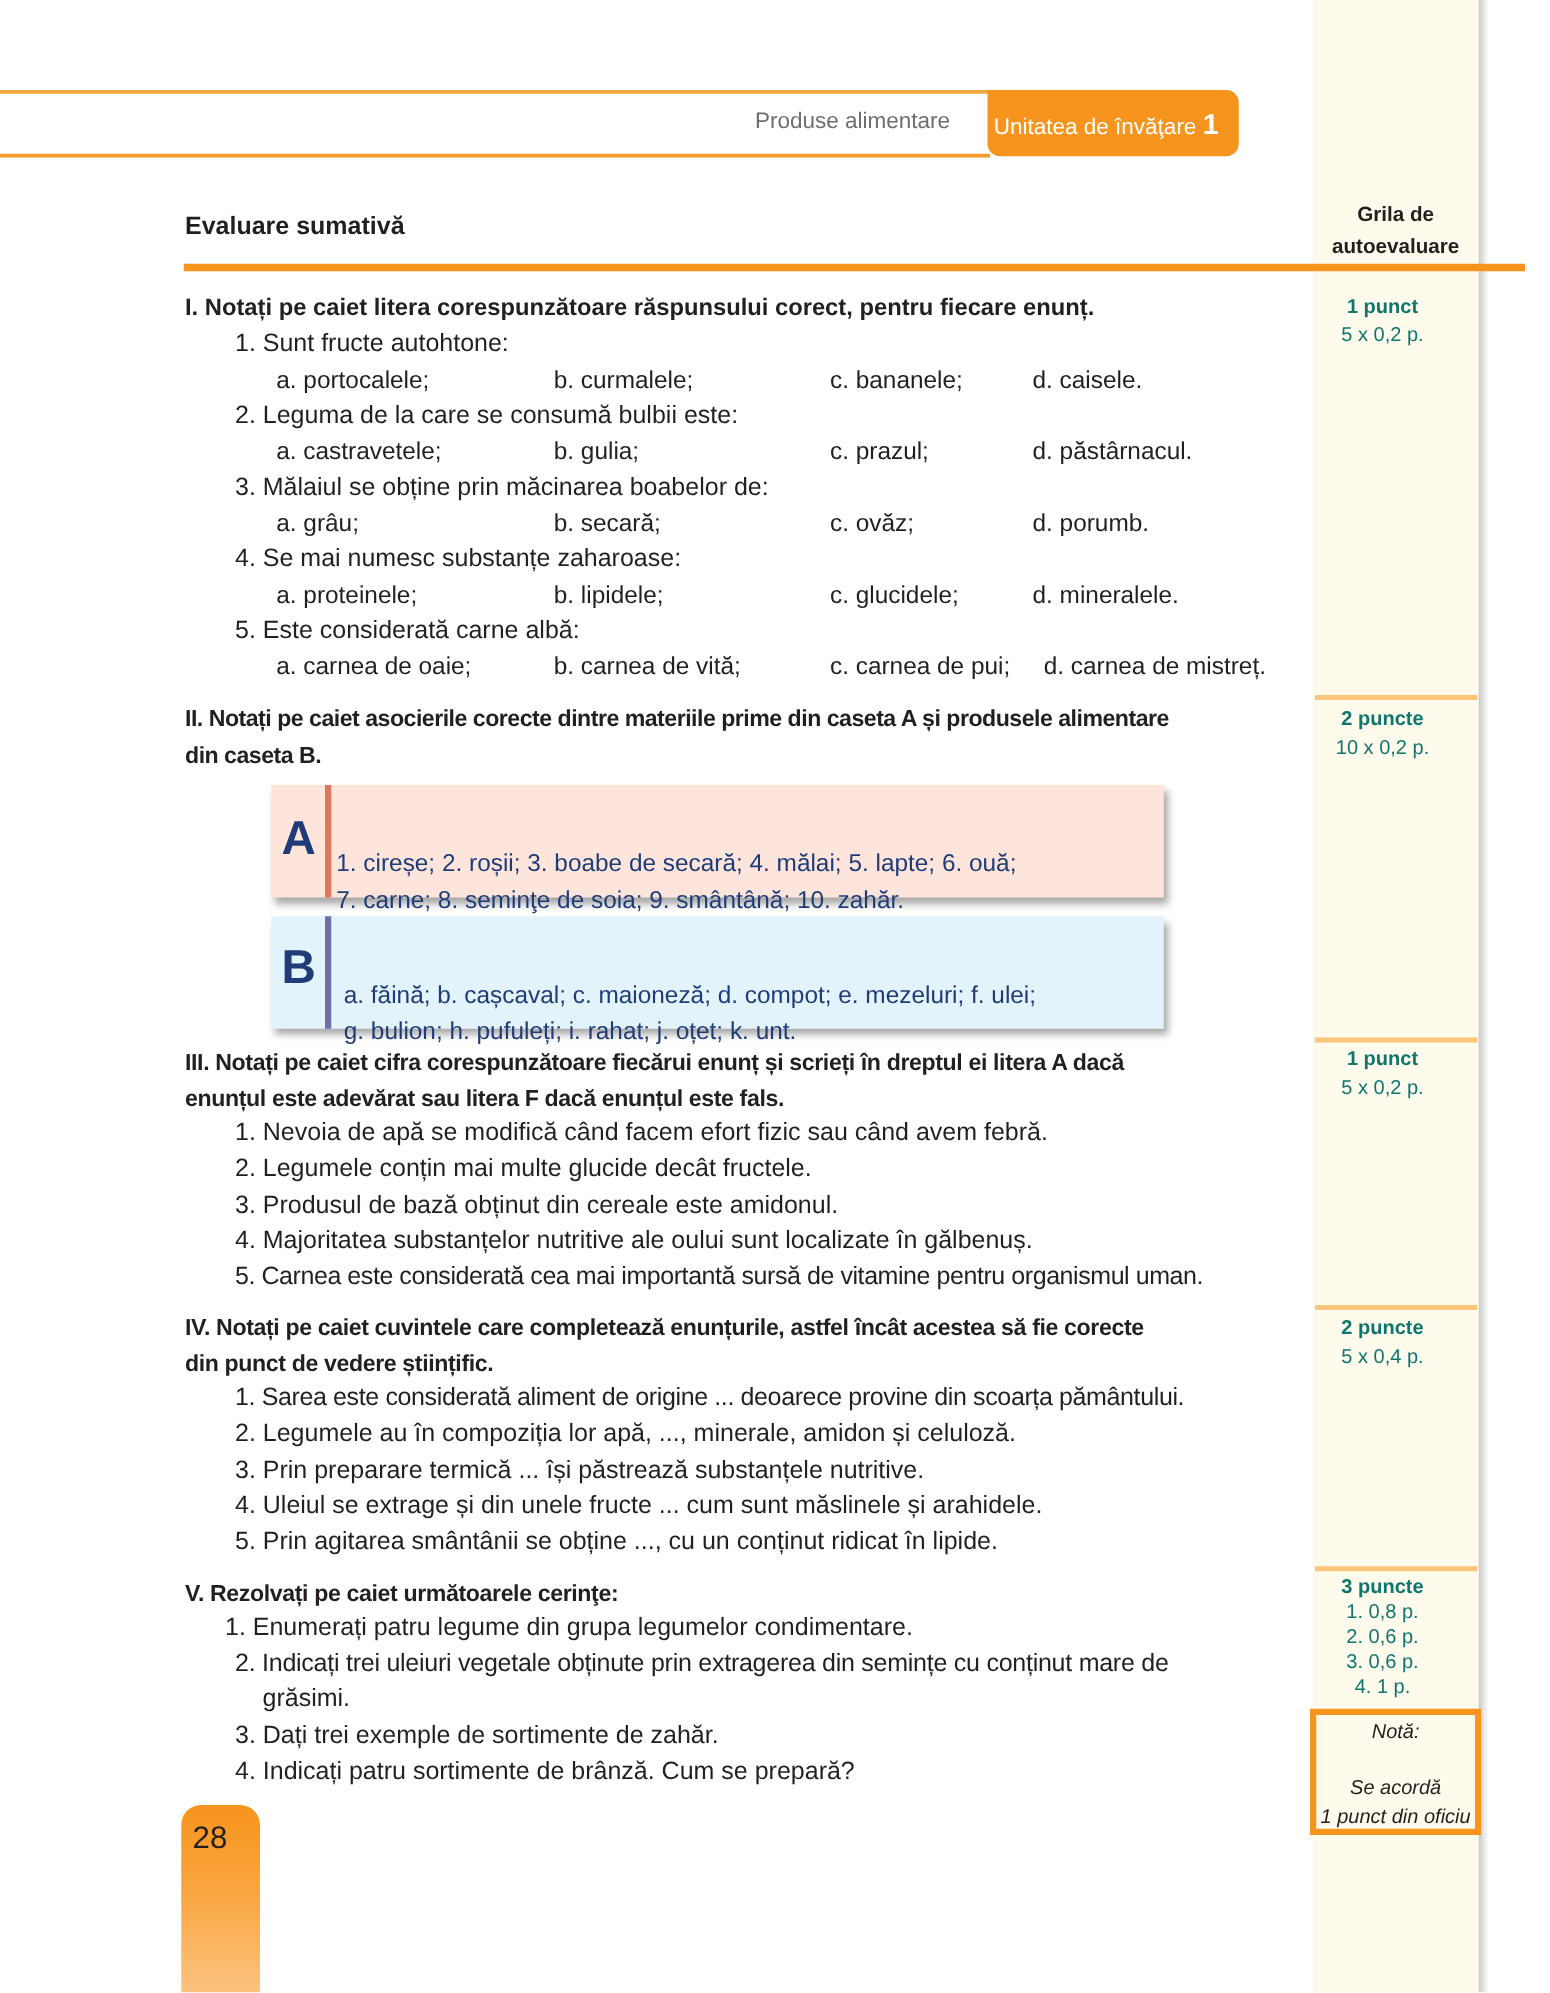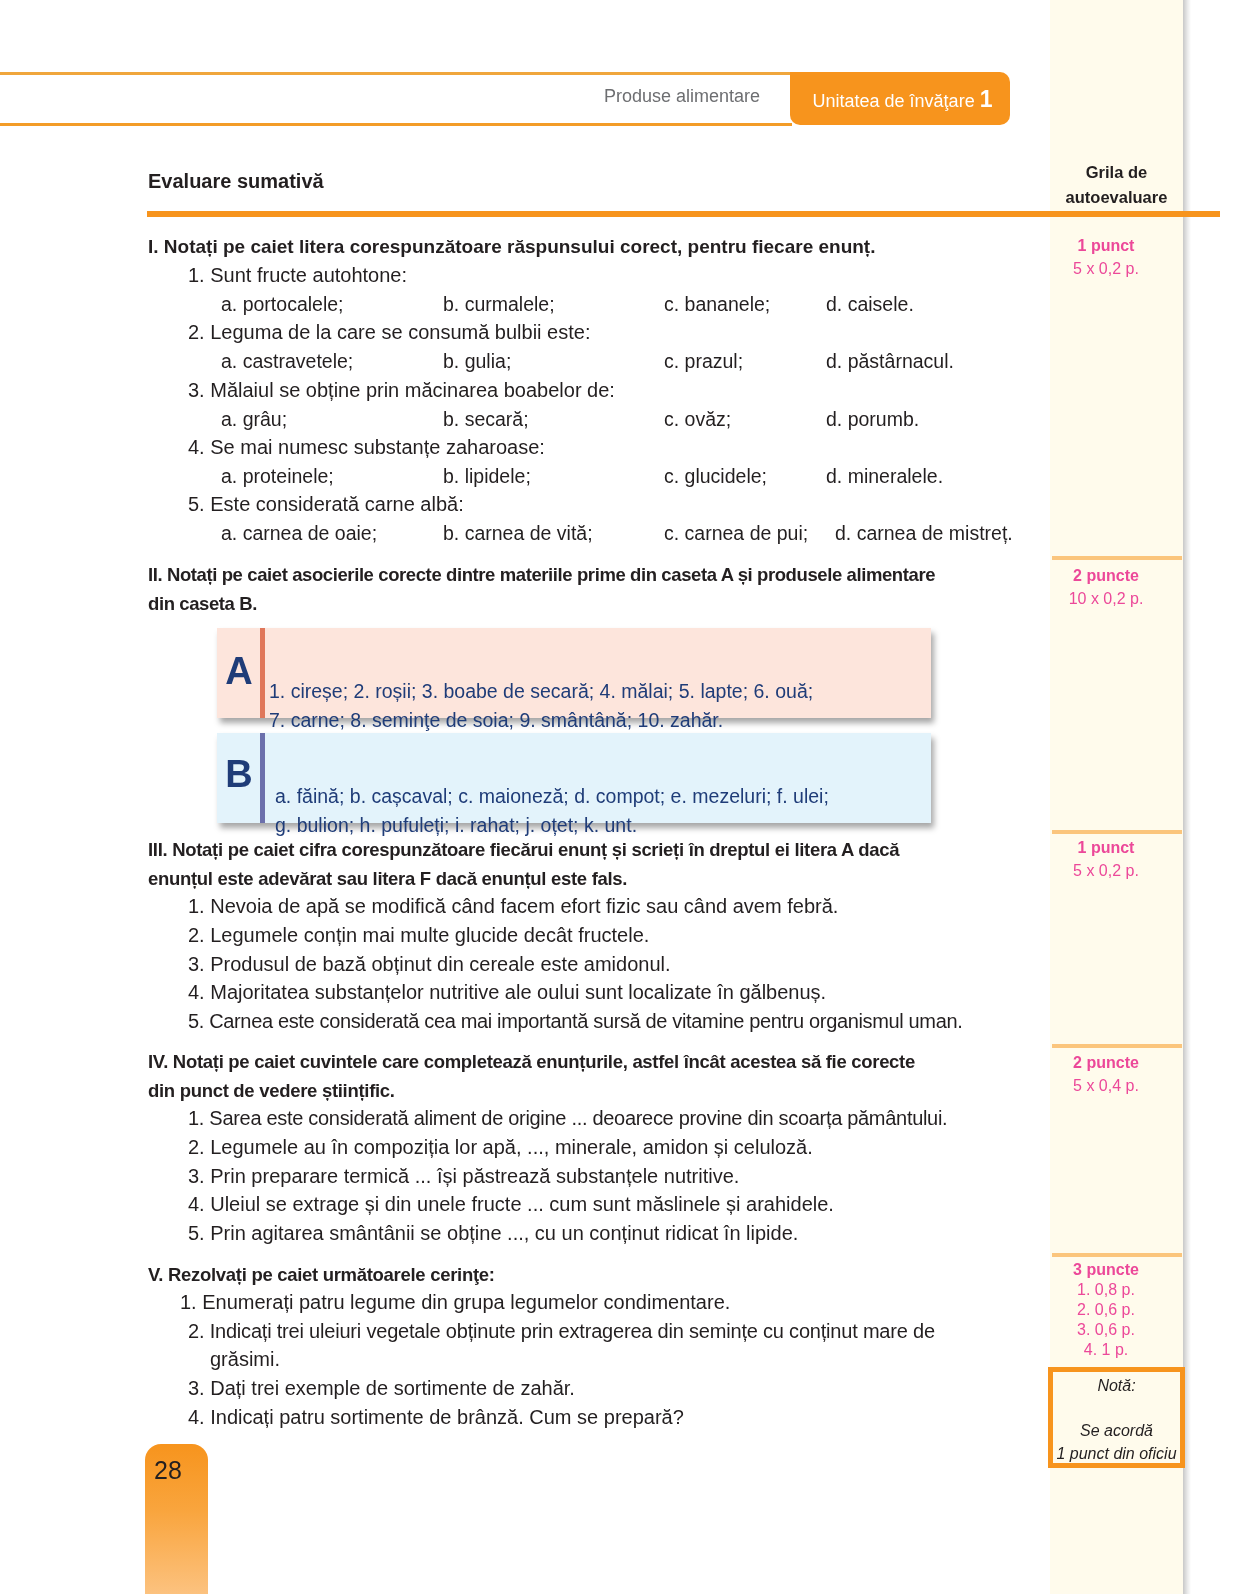--- a/index.html
+++ b/index.html
@@ -8,32 +8,32 @@
 
   
   .sidebar { position: absolute; left: 1050px; top: 0; width: 133px; height: 1594px; background: #fffbec; }
   .sidebar-shadow { position: absolute; left: 1183px; top: 0; width: 8px; height: 1594px;
     background: linear-gradient(to right, #c8c8c8, #ececec 60%, #ffffff); }
 
   
   .hline-top { position: absolute; left: 0; top: 72px; width: 792px; height: 3px; background: #f0a63c; }
   .hline-bot { position: absolute; left: 0; top: 123px; width: 792px; height: 3px; background: #f39c28; }
   .header-crumb { position: absolute; left: 604px; top: 86px; font-size: 18px; color: #6d6e71; }
-  .unit-badge { position: absolute; left: 790px; top: 72px; width: 220px; height: 53px; background: #f7941d;
-    border-radius: 0 10px 10px 10px; color: #ffffff; font-size: 18px; padding: 14px 0 0 5px; white-space: nowrap; text-align: center; }
+  .unit-badge { position: absolute; left: 790px; top: 72px; width: 201px; height: 53px; background: #f7941d;
+    border-radius: 0 10px 10px 10px; color: #ffffff; font-size: 18px; padding: 14px 0 0 5px; white-space: nowrap; }
   .unit-badge .num { font-weight: bold; font-size: 23px; }
 
   
   .page-title { position: absolute; left: 148px; top: 170px; font-size: 20px; font-weight: bold; color: #231f20; }
   .title-rule { position: absolute; left: 147px; top: 211px; width: 1073px; height: 6px; background: #f7941d; }
   .grid-title { position: absolute; left: 1050px; top: 160px; width: 133px; text-align: center; font-size: 16.5px; font-weight: bold; line-height: 25px; }
 
   
   .sb-sep { position: absolute; left: 1052px; width: 130px; height: 4px; background: #fbc57c; }
-  .score { position: absolute; left: 1050px; width: 112px; text-align: center; font-size: 16px; line-height: 20px; color: #ec4899; }
+  .score { position: absolute; left: 1050px; width: 112px; text-align: center; font-size: 16px; line-height: 20px; color: #0f766e; }
   .score .pts { font-weight: bold; display: block; }
   .score .det { display: block; line-height: 25px; }
   .score.tight .det { line-height: 20px; }
 
   
   .note { position: absolute; left: 1048px; top: 1367px; width: 137px; height: 101px; border: 5px solid #f7941d;
     background: #fffbec; text-align: center; font-style: italic; font-size: 16px; line-height: 23px; padding-top: 2px; }
 
   
   .sec-head { position: absolute; left: 148px; width: 900px; font-weight: bold; font-size: 19px; line-height: 29px; color: #231f20; }

